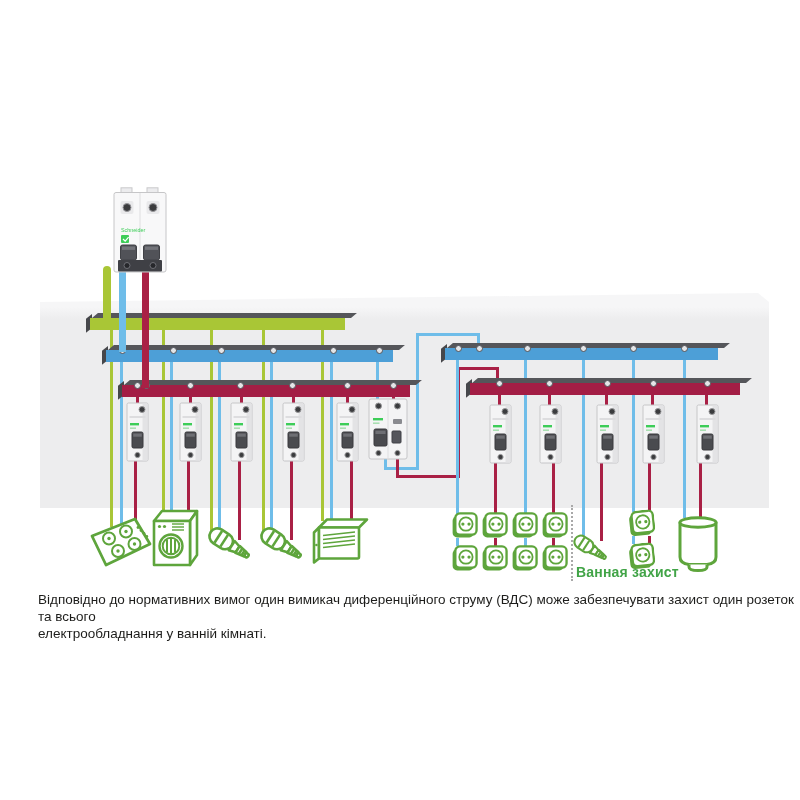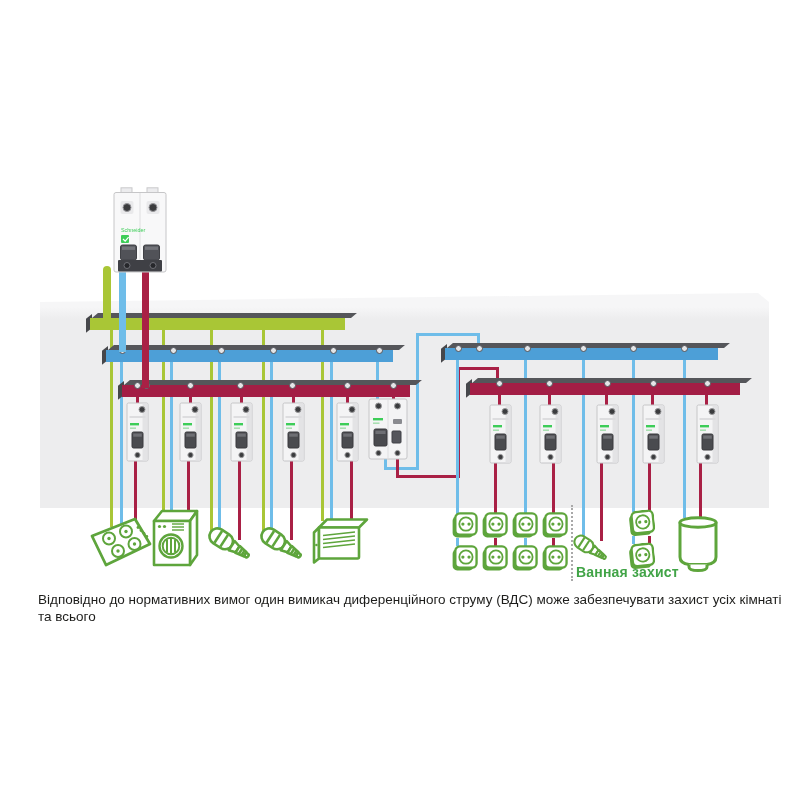--- a/index.html
+++ b/index.html
@@ -372,16 +372,17 @@
     <g fill="#fff" stroke="currentColor" stroke-width="3" stroke-linejoin="round">
       <path d="M4,10.5 L4,45 Q4,51.5 13,52.5 L31,52.5 Q40,51.5 40,45 L40,10.5 Z"></path>
       <ellipse cx="22" cy="10.5" rx="18" ry="4.8"></ellipse>
       <path d="M13,52.5 L13,55 Q13,58.5 22,58.5 Q31,58.5 31,55 L31,52.5"></path>
     </g>
   </svg>
 
   <div class="bath-label">Ванная захист</div>
 
   <div class="caption">
-    <div>Відповідно до нормативних вимог один вимикач диференційного струму (ВДС) може забезпечувати захист усіх кімнаті та всього</div>
+    <div>Відповідно до нормативних вимог один вимикач диференційного струму (ВДС) може забезпечувати захист один розеток та всього</div>
+    <div>електрообладнання у ванній кімнаті.</div>
   </div>
 
 </div>
 
 </body></html>

